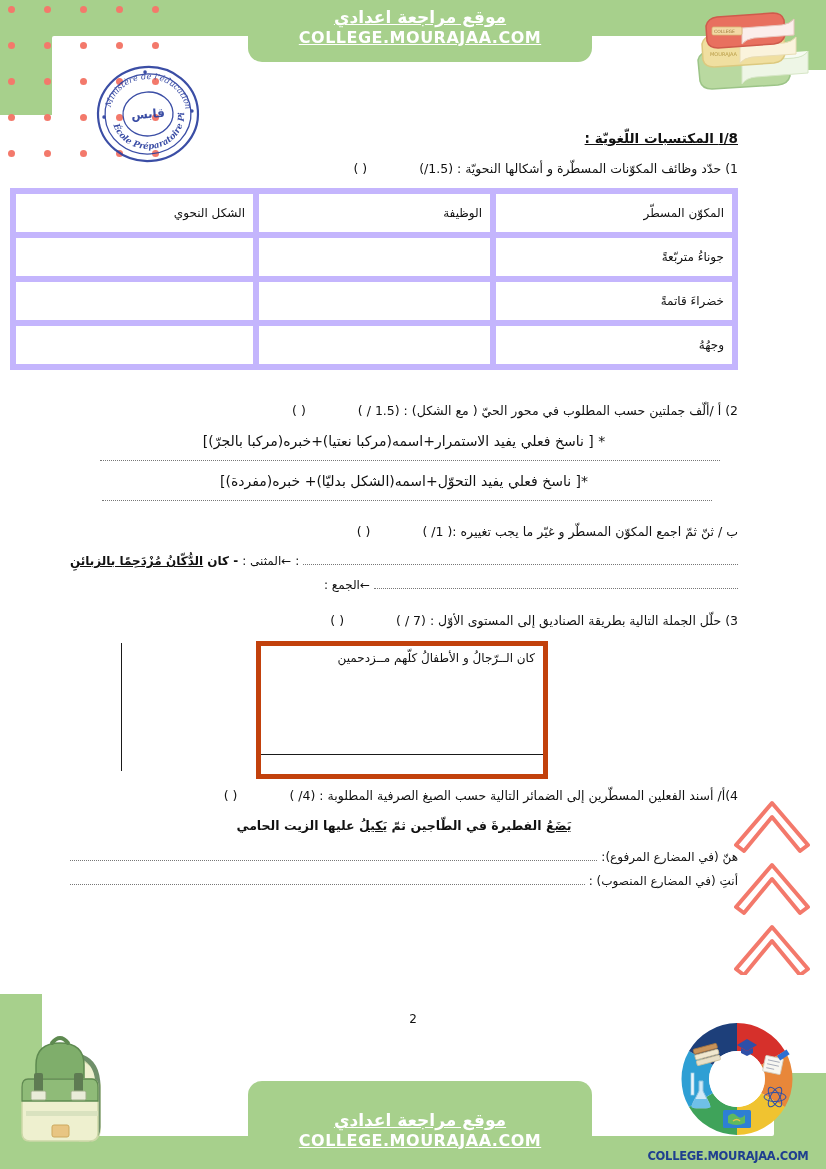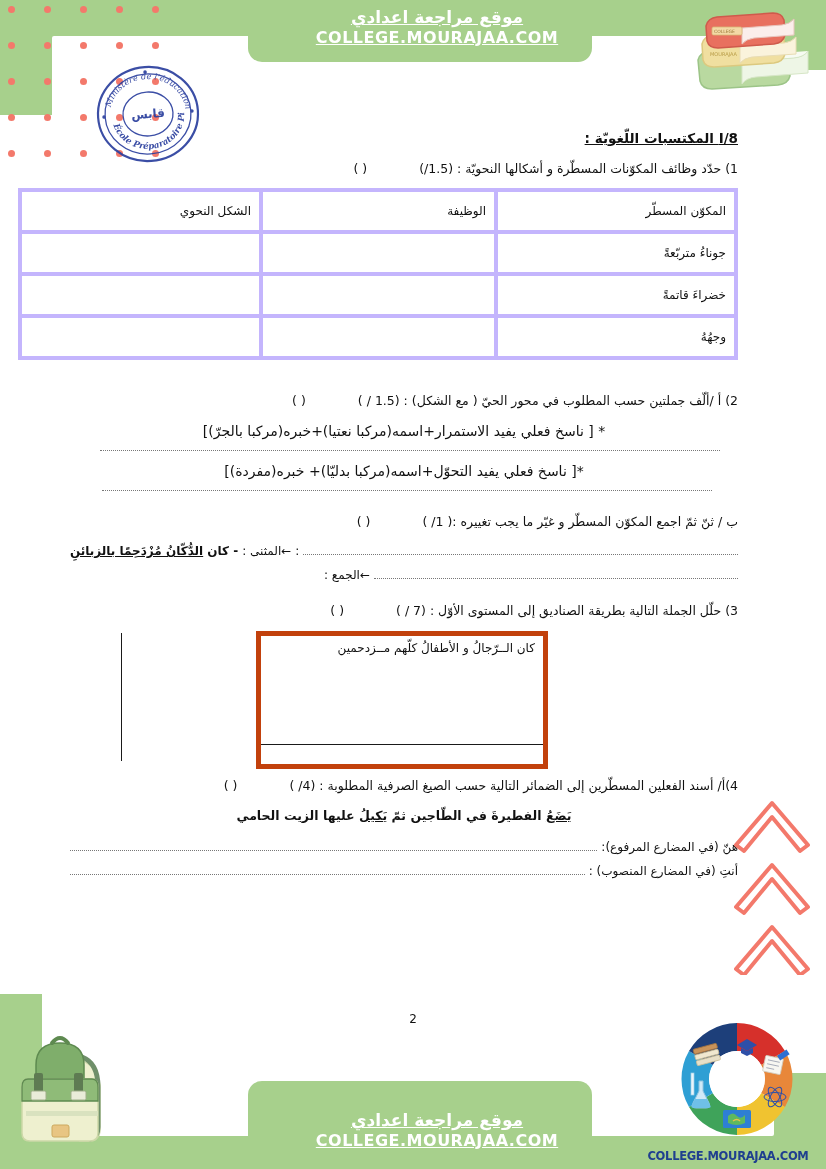--- a/index.html
+++ b/index.html
@@ -74,21 +74,21 @@
     position: absolute;
     left: 52px; top: 36px;
     width: 722px; height: 1100px;
     background: #ffffff;
     border-radius: 2px;
   }
 
   
   .banner {
     position: absolute;
-    left: 282px;
+    left: 265px;
     width: 310px;
     text-align: center;
     color: #ffffff;
     z-index: 6;
   }
   .banner-top { top: 6px; }
   .banner-bottom { bottom: 18px; }
   .banner-ar {
     font-family: "DejaVu Sans", sans-serif;
     font-size: 17px;
@@ -216,21 +216,21 @@
 
   
   table.gram {
     border-collapse: collapse;
     width: 656px;
     margin-top: 9px;
     table-layout: fixed;
     direction: rtl;
   }
   table.gram td, table.gram th {
-    border: 4px solid #c4b5fd;
+    border: 6px solid #c4b5fd;
     height: 34px;
     font-size: 12px;
     font-weight: normal;
     padding: 2px 8px;
     text-align: right;
     vertical-align: middle;
     margin-top: 40px;
   }
   table.gram th { font-weight: normal; }
   .col-a { width: 220px; }
@@ -515,21 +515,21 @@
     </table>
 
     <div class="qline" style="margin-top:32px;">
       <span class="qtext">2) أ /ألّف جملتين حسب المطلوب في محور الحيّ ( مع الشكل) : (1.5 / )</span>
       <span class="paren">(        )</span>
     </div>
 
     <div class="bullet">* [ ناسخ فعلي يفيد الاستمرار+اسمه(مركبا نعتيا)+خبره(مركبا بالجرّ)]</div>
     <div class="dotline w1"></div>
 
-    <div class="bullet">*[ ناسخ فعلي يفيد التحوّل+اسمه(مركبا بدليّا)+ خبره(مفردة)]</div>
+    <div class="bullet">*[ ناسخ فعلي يفيد التحوّل+اسمه(الشكل بدليّا)+ خبره(مفردة)]</div>
     <div class="dotline w2"></div>
 
     <div class="qline" style="margin-top:22px;">
       <span class="qtext">ب / ثنّ ثمّ اجمع المكوّن المسطّر و غيّر ما يجب تغييره :( 1/ )</span>
       <span class="paren">(        )</span>
     </div>
 
     <div class="ansrow" style="justify-content:flex-end; margin-top:12px;">
       <span class="fill"></span>
       <span class="lbl">: ←المثنى :</span>

